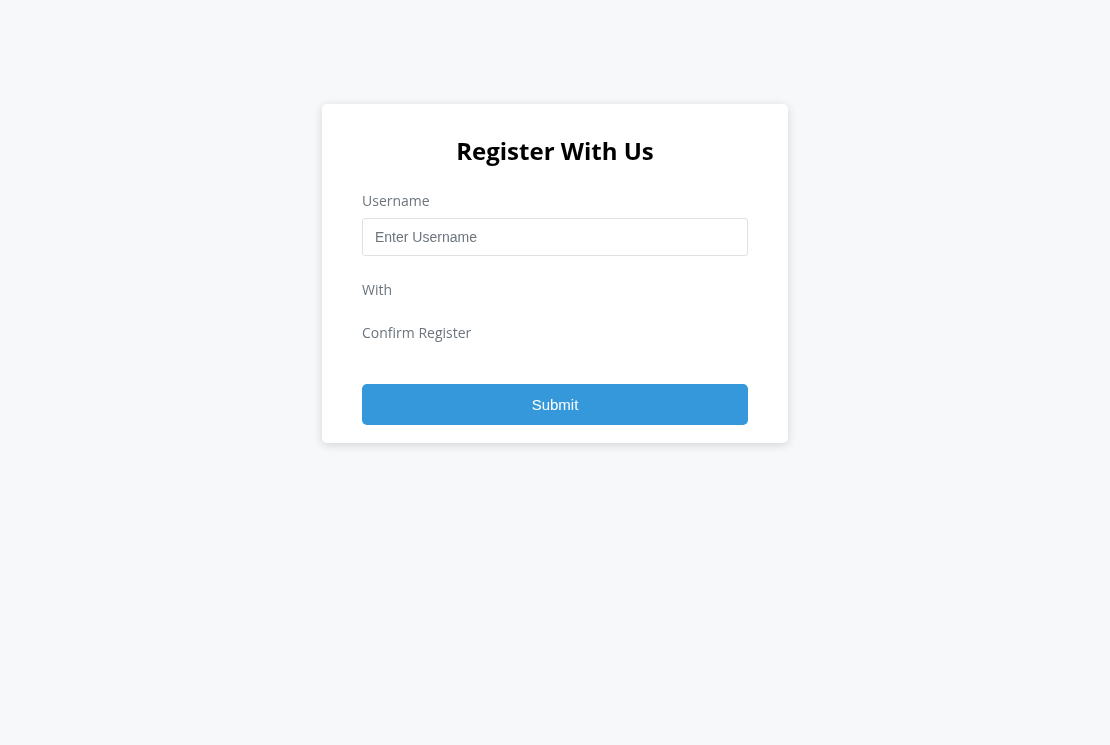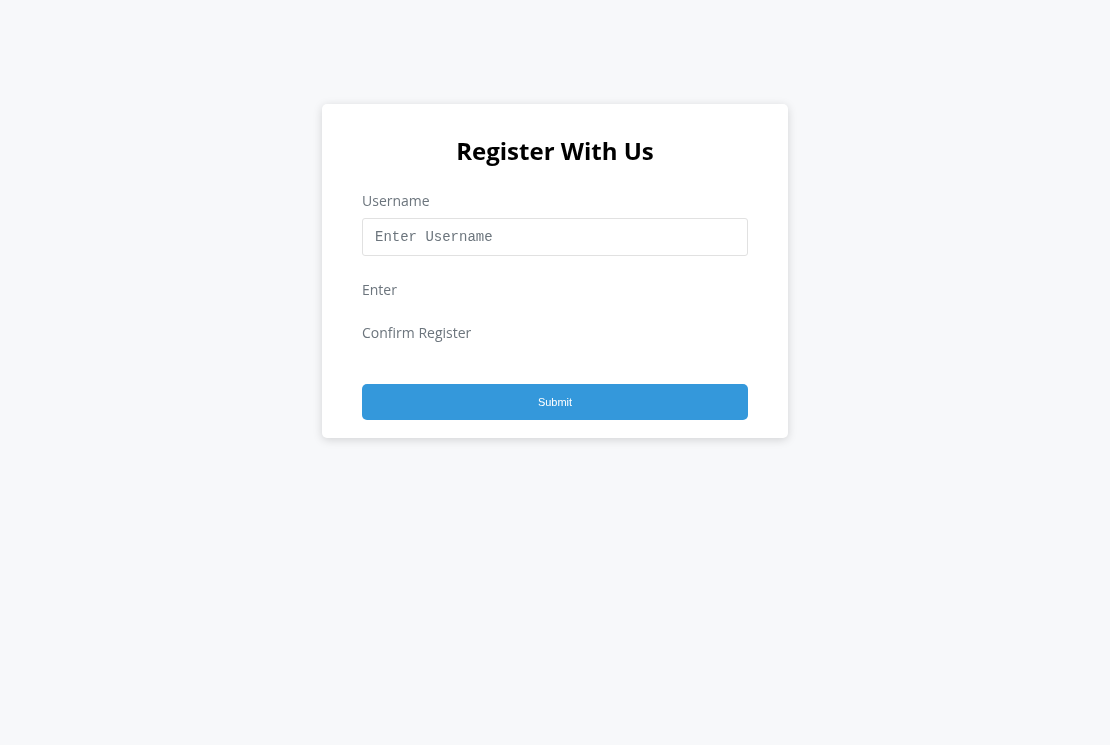--- a/index.html
+++ b/index.html
@@ -44,38 +44,38 @@
       font-size: 14px;
       font-weight: 400;
       color: #6c757d;
       margin-bottom: 8px;
     }
 
     .form-control input {
       width: 100%;
       padding: 10px 12px;
       font-size: 14px;
-      font-family: Liberation Mono, monospace;
+      font-family: Liberation Sans, sans-serif;
       border: 1px solid #e1e1e1;
       border-radius: 3px;
       outline: none;
       color: #333;
     }
 
     .form-control input::placeholder {
       color: #6c757d;
       font-size: 14px;
     }
 
     .submit-button {
       width: 100%;
       padding: 12px;
       background-color: #3498db;
       color: #ffffff;
-      font-size: 11px;
+      font-size: 15px;
       font-family: Arial, sans-serif;
       font-weight: 400;
       border: none;
       border-radius: 5px;
       cursor: pointer;
       margin-top: 18px;
     }
   </style>
 </head>
 <body>
@@ -83,21 +83,21 @@
 <div class="form-container">
   <h2 class="form-title">Register With Us</h2>
 
   <form>
     <div class="form-control">
       <label>Username</label>
       <input type="text" placeholder="Enter Username" style="">
     </div>
 
     <div class="form-control">
-      <label>Enter</label>
+      <label>With</label>
     </div>
 
 
     <div class="form-control">
       <label>Confirm Register</label>
     </div>
 
     <button type="submit" class="submit-button">Submit</button>
   </form>
 </div>

